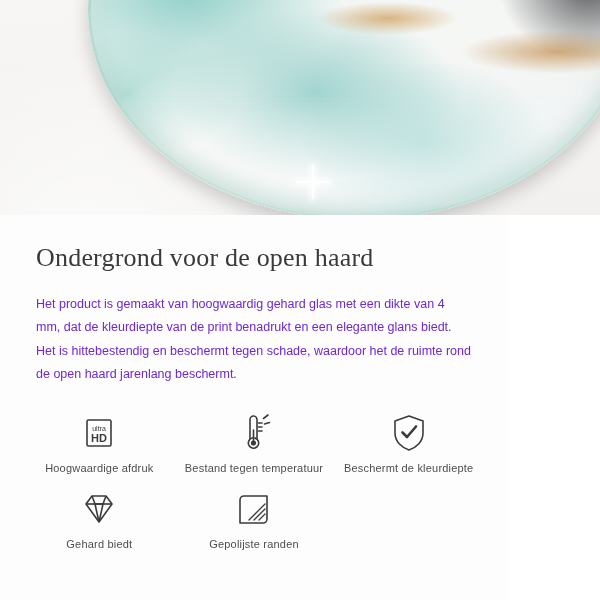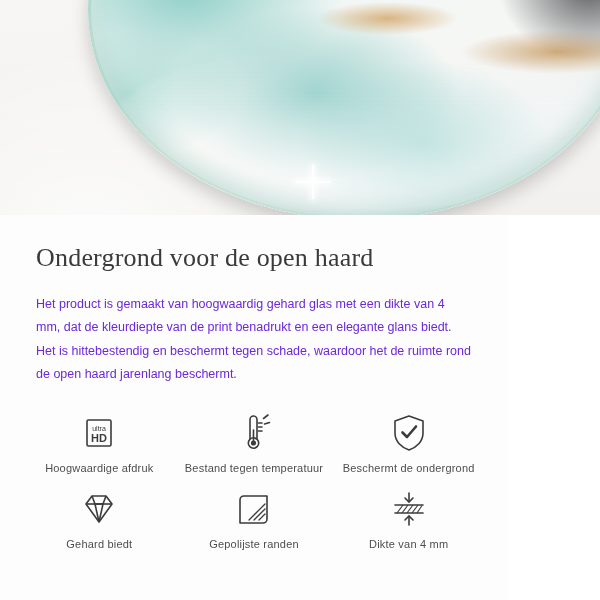--- a/index.html
+++ b/index.html
@@ -233,21 +233,21 @@
       <div class="feature-label">Bestand tegen temperatuur</div>
     </div>
 
     <div class="feature">
       <div class="feature-icon">
         <svg width="38" height="42" viewBox="0 0 38 42">
           <path d="M19 4 L33 9 V21 C33 29.5 26.5 35.5 19 38 C11.5 35.5 5 29.5 5 21 V9 Z" fill="none" stroke="#3b3b3b" stroke-width="1.6" stroke-linejoin="round"></path>
           <path d="M12.5 20.5 L17 25 L26 14.5" fill="none" stroke="#3b3b3b" stroke-width="2.6" stroke-linecap="round" stroke-linejoin="round"></path>
         </svg>
       </div>
-      <div class="feature-label">Beschermt de ondergrond</div>
+      <div class="feature-label">Beschermt de kleurdiepte</div>
     </div>
 
     <div class="feature">
       <div class="feature-icon">
         <svg width="40" height="38" viewBox="0 0 40 38">
           <g fill="none" stroke="#3b3b3b" stroke-width="1.6" stroke-linejoin="round">
             <path d="M7 14 L13 6 H27 L33 14 L20 32 Z"></path>
             <path d="M7 14 H33"></path>
             <path d="M13 6 L16 14 L20 32"></path>
             <path d="M27 6 L24 14 L20 32"></path>
@@ -265,37 +265,15 @@
           <g stroke="#3b3b3b" stroke-width="1.3" stroke-linecap="round">
             <line x1="14" y1="30" x2="30" y2="14"></line>
             <line x1="19" y1="30" x2="30" y2="19"></line>
             <line x1="24" y1="30" x2="30" y2="24"></line>
           </g>
         </svg>
       </div>
       <div class="feature-label">Gepolijste randen</div>
     </div>
 
-    <div class="feature">
-      <div class="feature-icon">
-        <svg width="42" height="40" viewBox="0 0 42 40">
-          <g stroke="#3b3b3b" stroke-width="1.6" stroke-linecap="round" fill="none">
-            <line x1="21" y1="4" x2="21" y2="12"></line>
-            <path d="M17 9 L21 13 L25 9"></path>
-            <line x1="21" y1="36" x2="21" y2="28"></line>
-            <path d="M17 31 L21 27 L25 31"></path>
-            <line x1="7" y1="16" x2="35" y2="16"></line>
-            <line x1="7" y1="24" x2="35" y2="24"></line>
-          </g>
-          <g stroke="#3b3b3b" stroke-width="1.1">
-            <line x1="9" y1="24" x2="15" y2="16"></line>
-            <line x1="14" y1="24" x2="20" y2="16"></line>
-            <line x1="19" y1="24" x2="25" y2="16"></line>
-            <line x1="24" y1="24" x2="30" y2="16"></line>
-            <line x1="29" y1="24" x2="34" y2="16.5"></line>
-          </g>
-        </svg>
-      </div>
-      <div class="feature-label">Dikte van 4 mm</div>
-    </div>
 
   </div>
 </div>
 
 </body></html>

